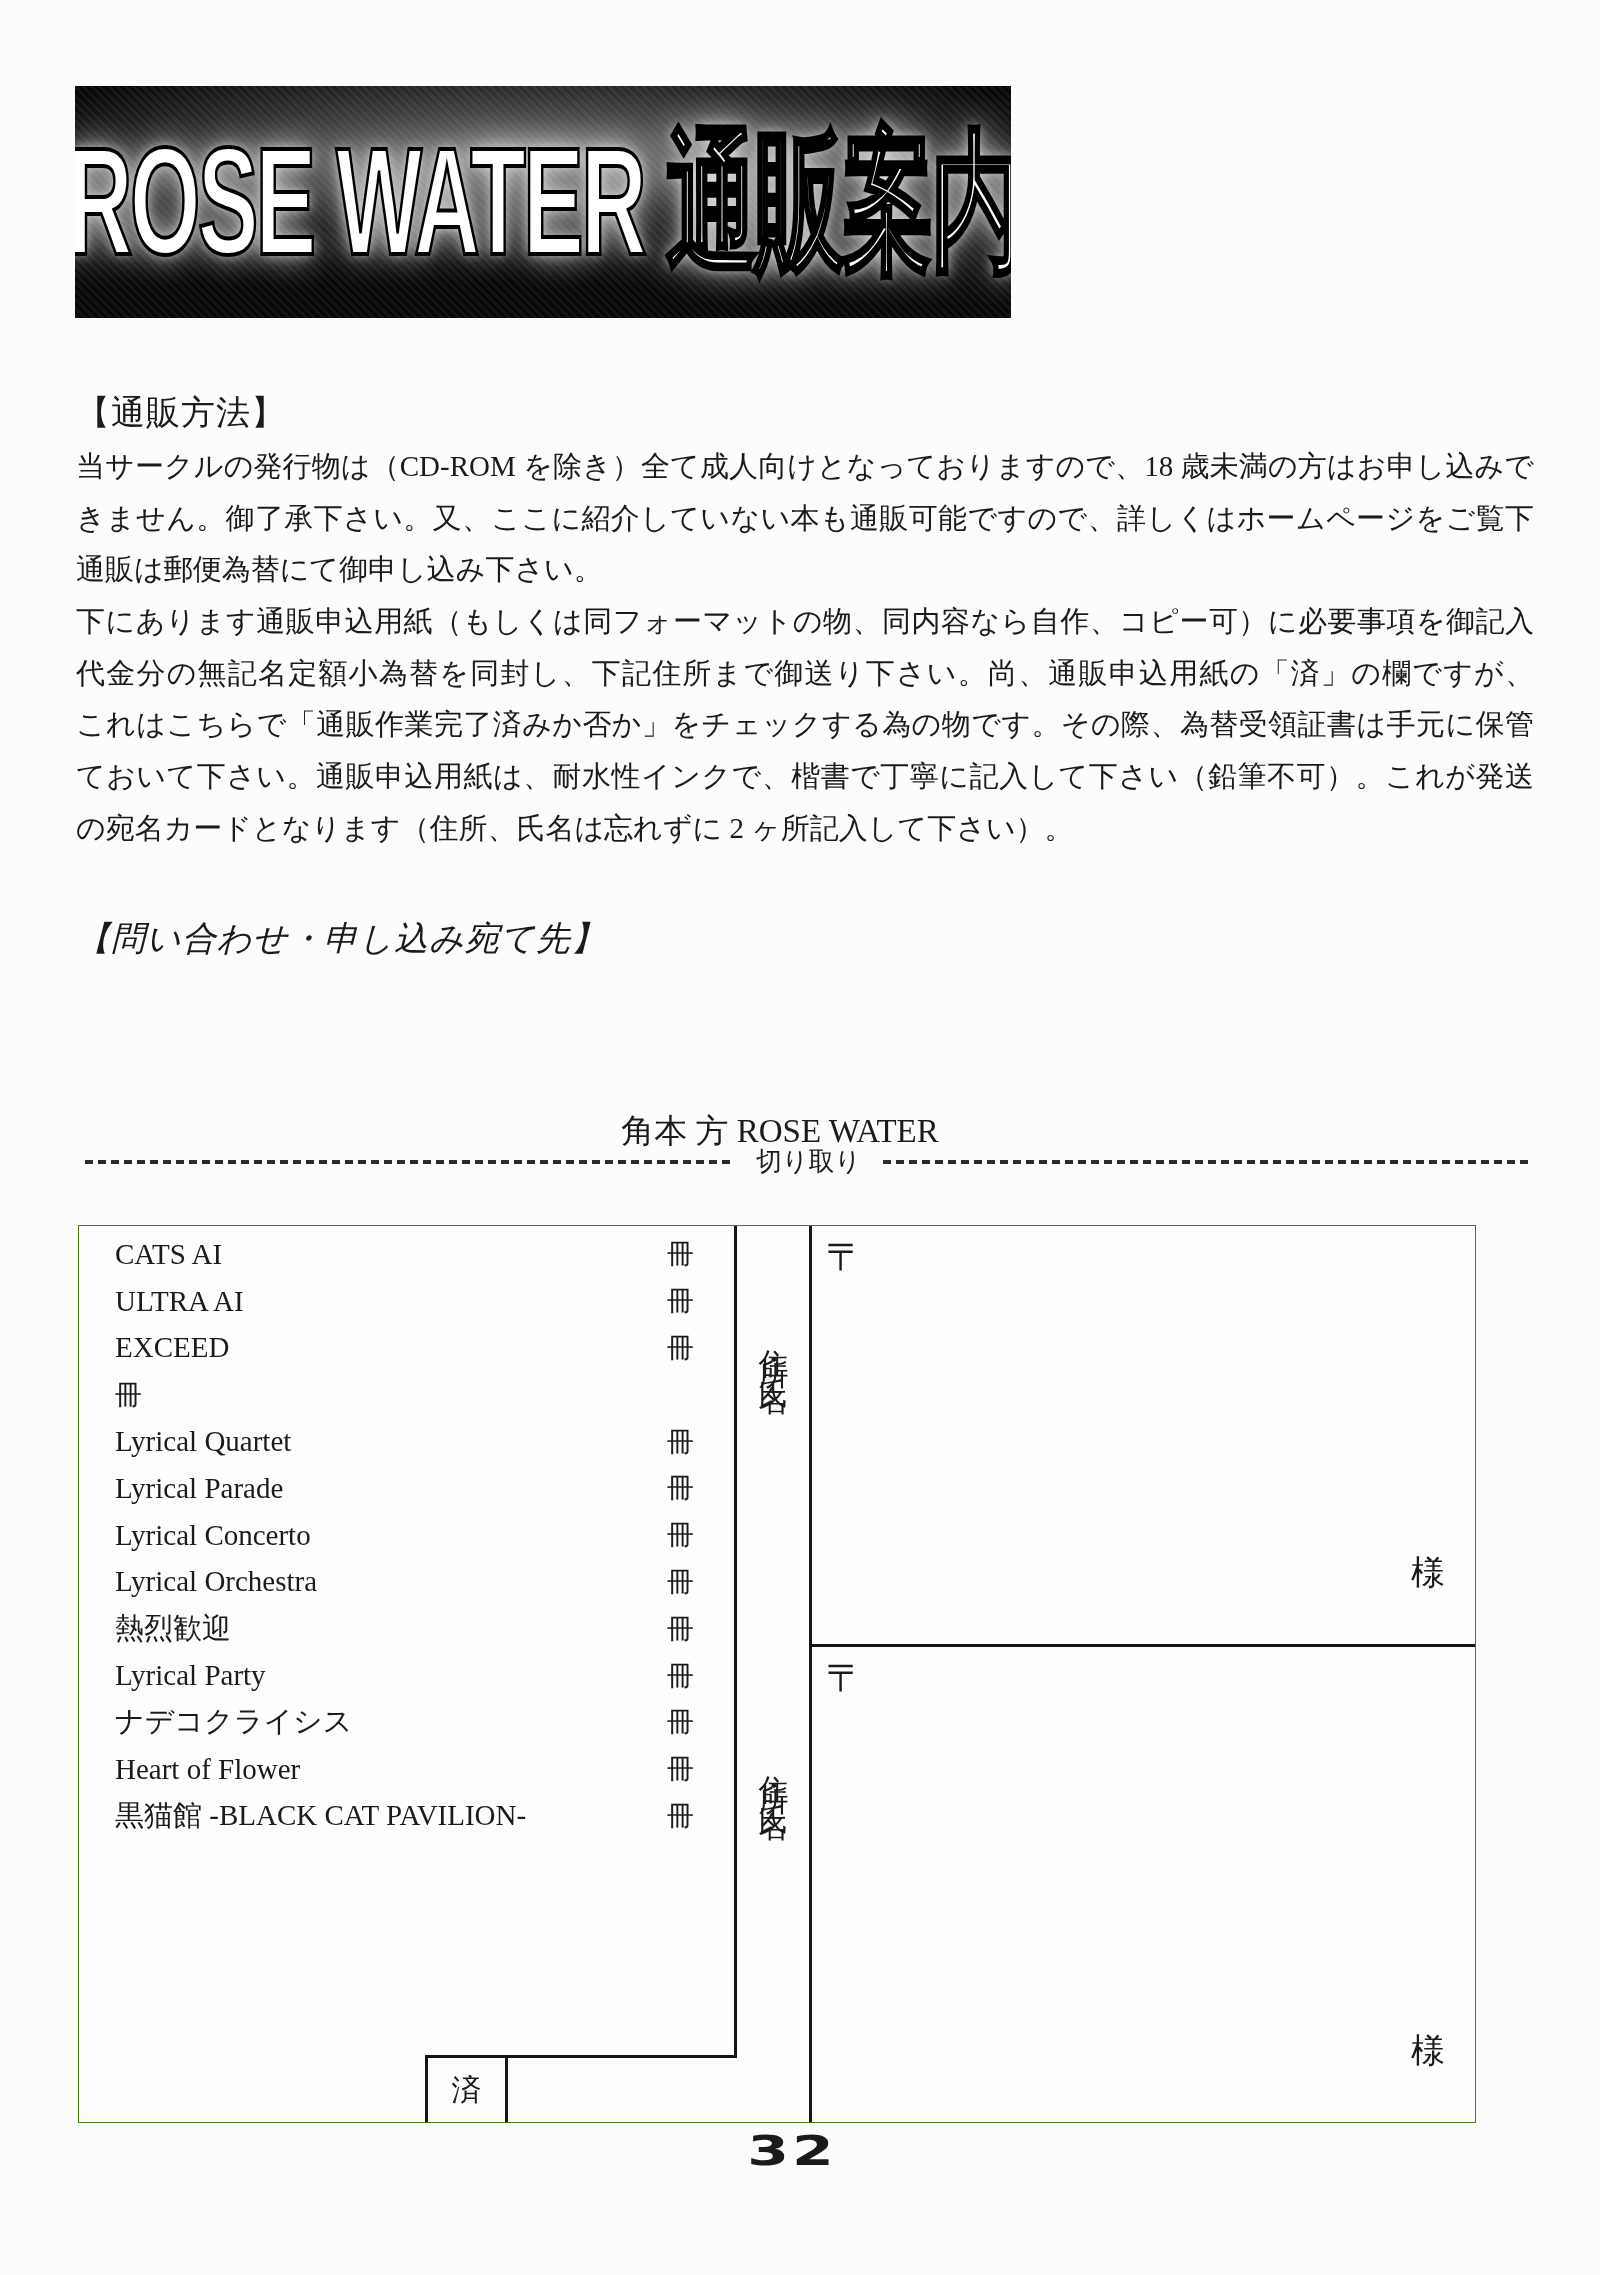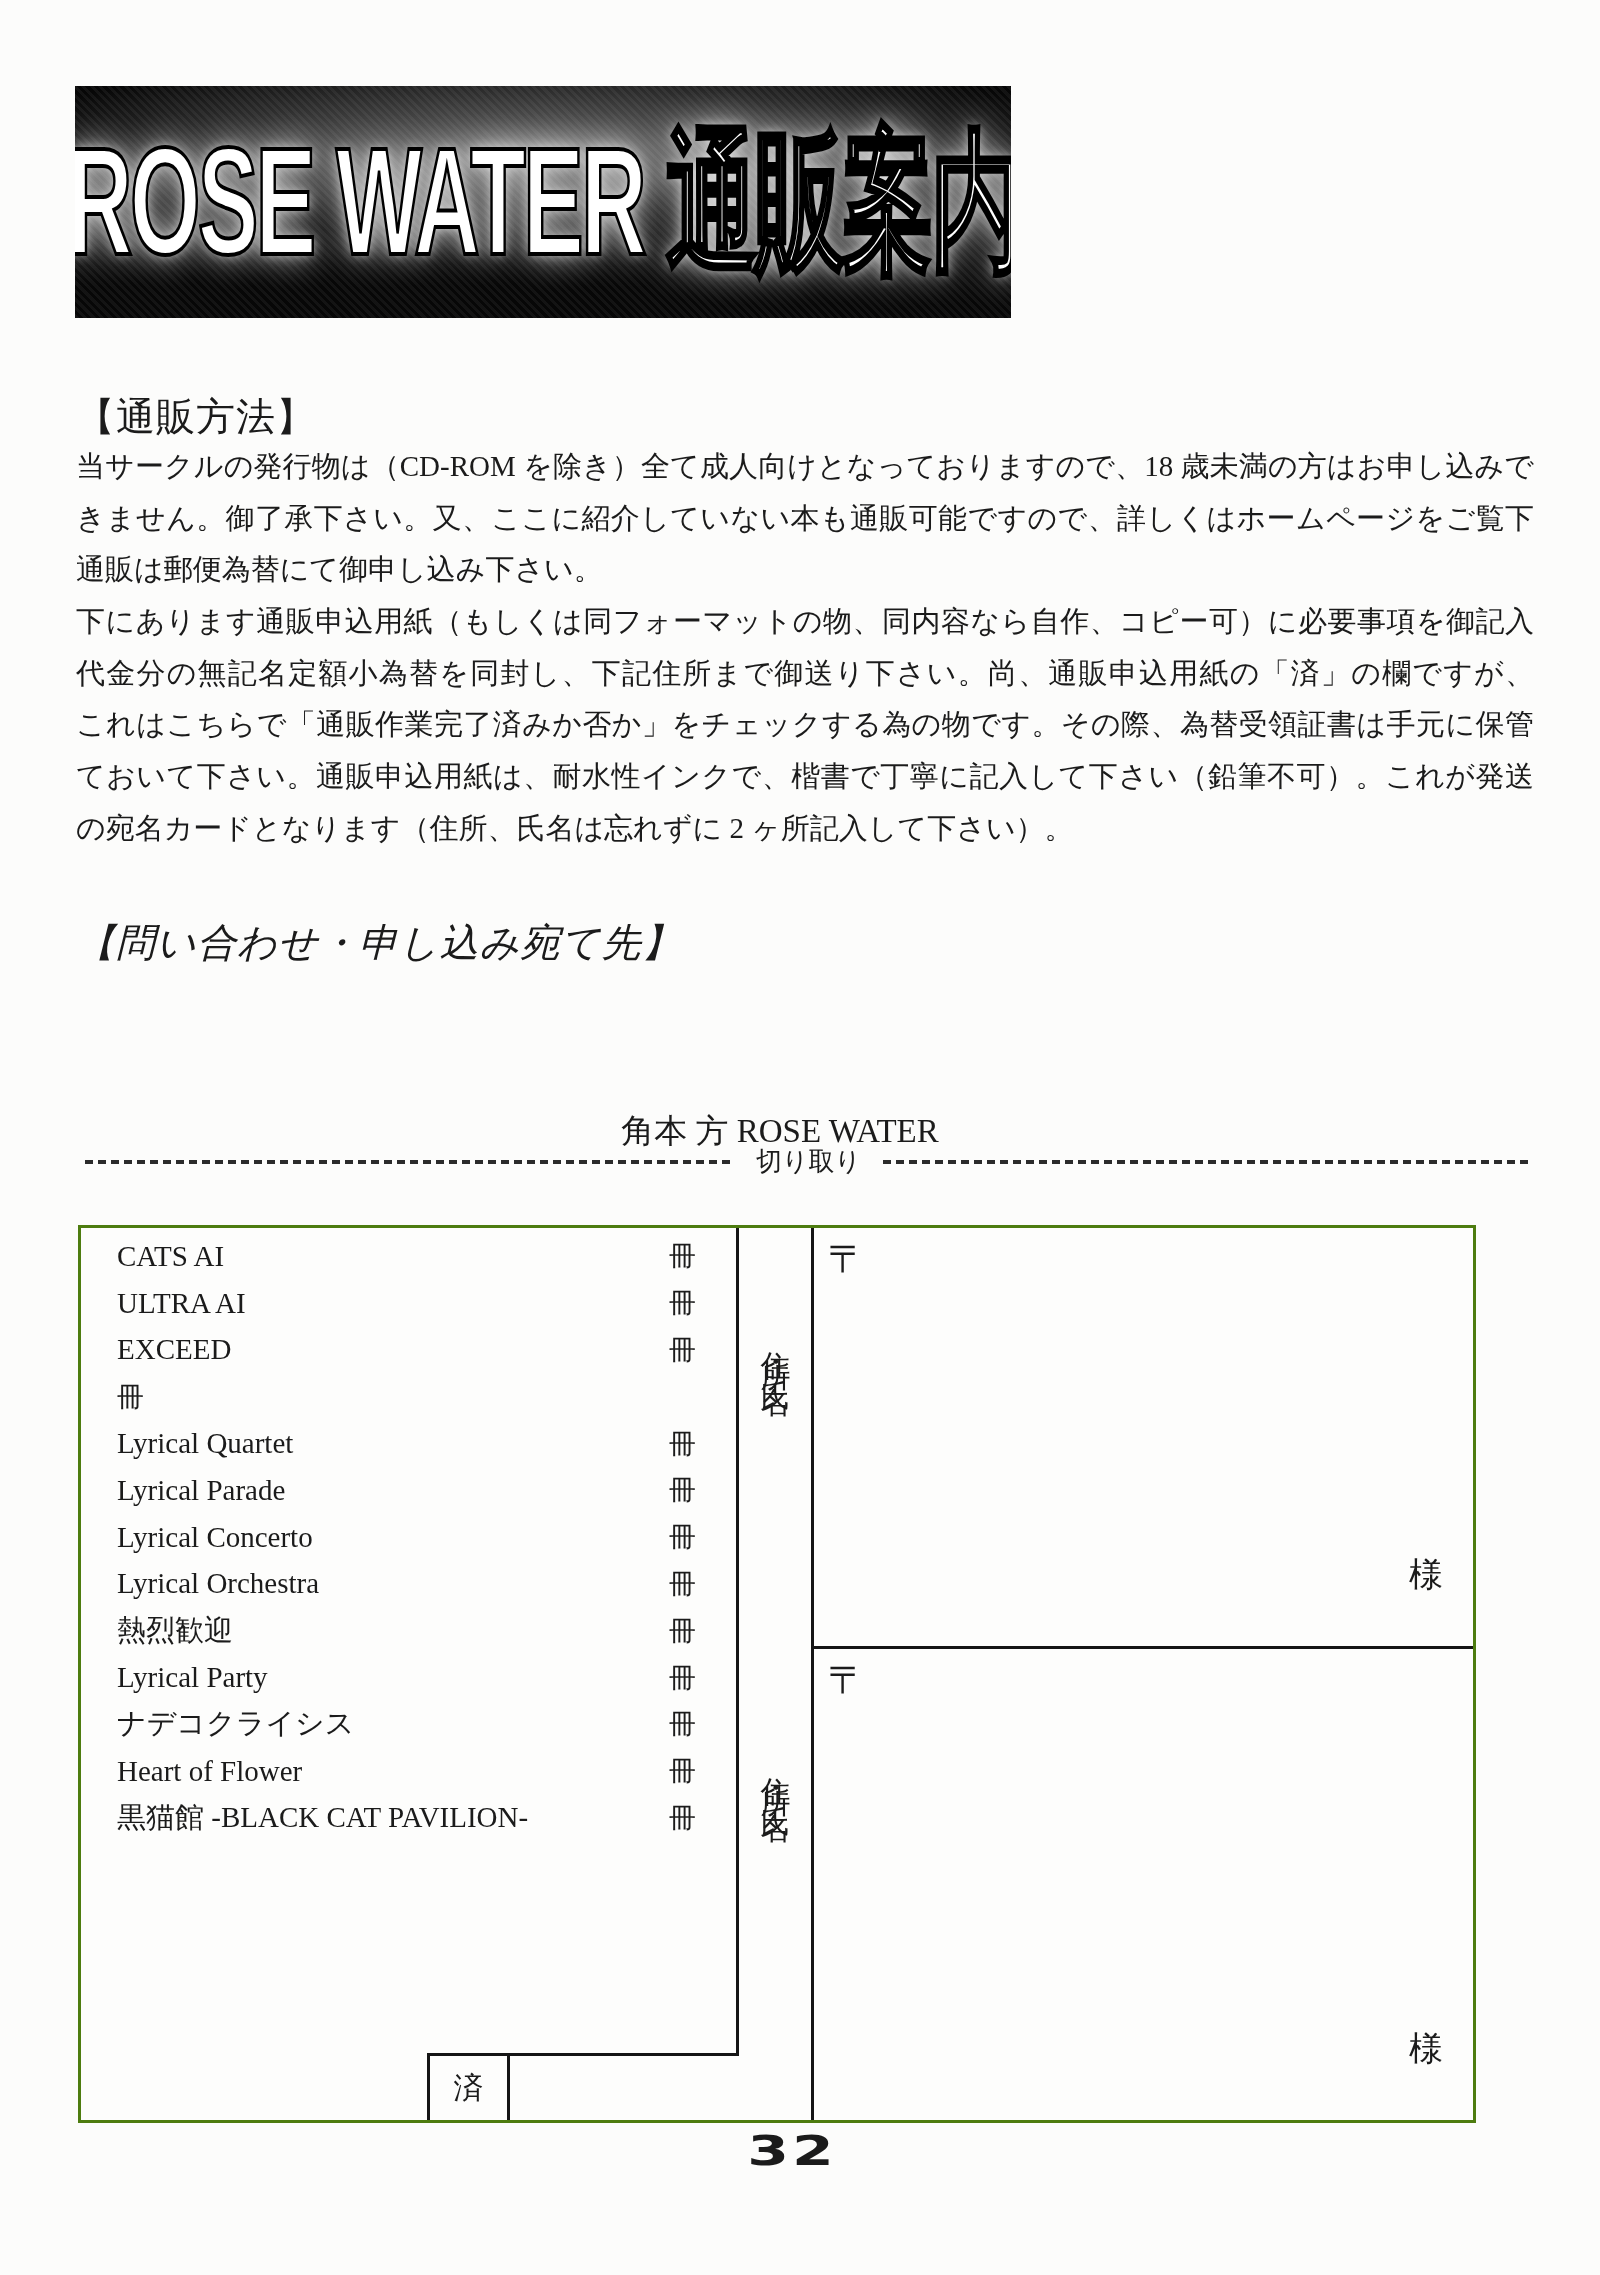--- a/index.html
+++ b/index.html
@@ -24,21 +24,21 @@
   .banner-text {
     position:relative; white-space:nowrap;
     font-family:"Liberation Sans","DejaVu Sans",sans-serif;
     font-weight:700; font-size:94px; letter-spacing:-3px;
     transform:scale(.97,1.62); transform-origin:center;
     color:#fff; -webkit-text-stroke:2.5px #000;
     text-shadow:0 0 26px rgba(255,255,255,.95), 0 0 9px rgba(255,255,255,.7);
   }
 
   
-  .h1 { position:absolute; left:76px; font-size:39px; letter-spacing:1px; }
+  .h1 { position:absolute; left:76px; font-size:34px; letter-spacing:1px; }
   .h-method  { top:390px; }
   .h-contact { top:916px;font-style:italic; }
 
   .para { position:absolute; left:76px; top:441px; width:1458px; }
   .pline {
     height:51.7px; line-height:51.7px; font-size:29px; white-space:nowrap;
   }
   .pline.jfull {
     white-space:normal; overflow:hidden;
     text-align:justify; text-align-last:justify; text-justify:inter-character;
@@ -56,21 +56,21 @@
   }
   .dash {
     flex:1; height:4px;
     background:repeating-linear-gradient(90deg,#2b2b2b 0 8px, rgba(0,0,0,0) 8px 13px);
   }
   .cutlabel { font-size:26px; line-height:28px; }
 
   
   .form {
     position:absolute; left:78px; top:1225px; width:1398px; height:898px;
-    border:3px solid #4d7c0f; box-sizing:border-box; background:#fdfdfc;
+    border:1px solid #4d7c0f; box-sizing:border-box; background:#fdfdfc;
   }
   .col-items {
     position:absolute; left:0; top:0; width:658px; height:100%;
     border-right:3px solid #151515; box-sizing:border-box; padding-top:5px;
   }
   .item-row {
     height:46.8px; display:flex; justify-content:space-between; align-items:center;
     padding:0 40px 0 36px;
   }
   .item-title { font-size:29px; white-space:nowrap; }

